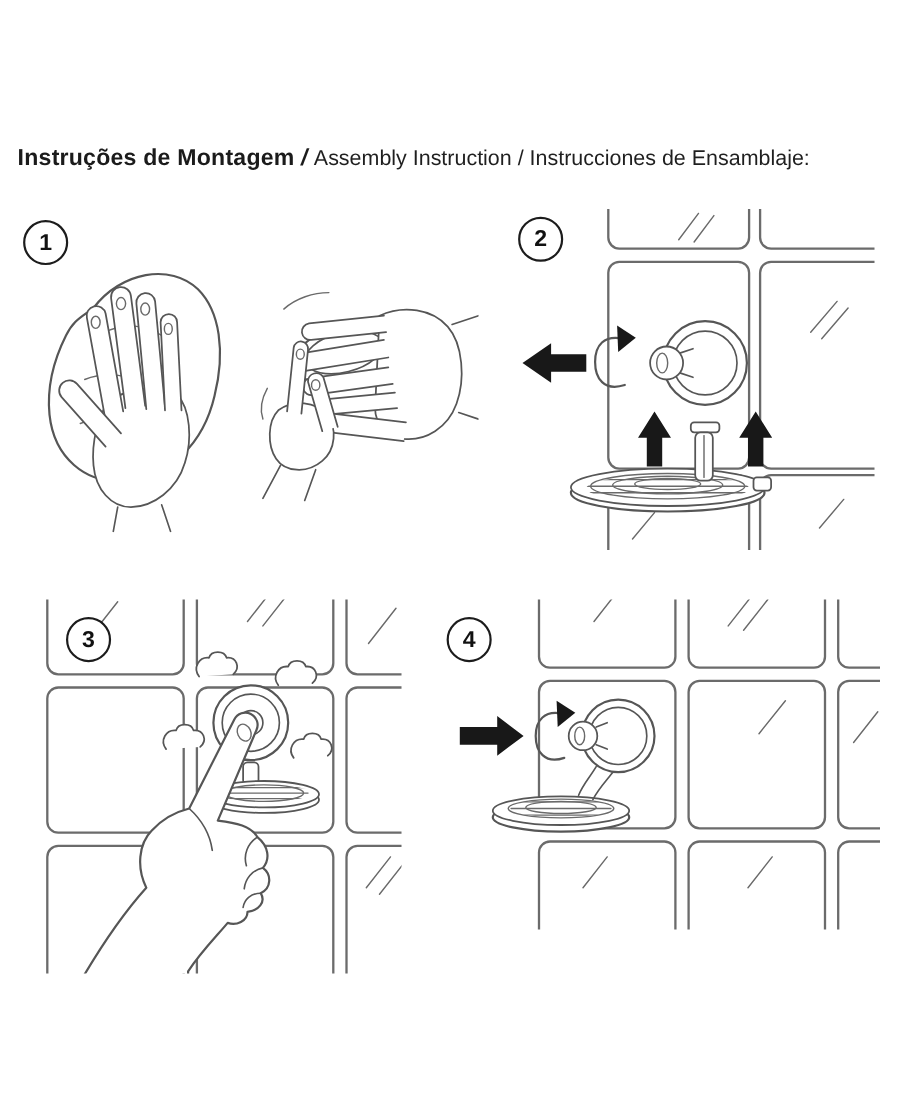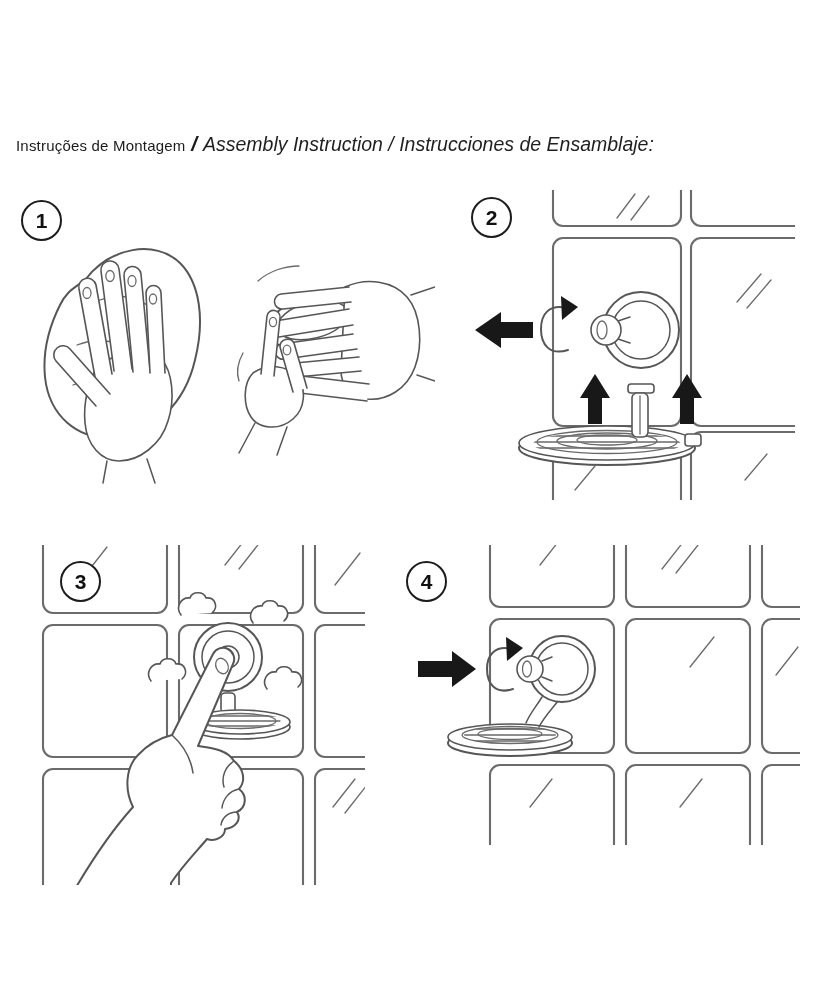--- a/index.html
+++ b/index.html
@@ -1,21 +1,21 @@
 <!DOCTYPE html>
 <html><head>
 <meta charset="utf-8">
 <style>
   html,body{margin:0;padding:0;background:#fff;}
   .page{position:relative;width:820px;height:1000px;background:#ffffff;overflow:hidden;
         font-family:"Liberation Sans",sans-serif;}
   .title{position:absolute;left:16px;top:132px;white-space:nowrap;color:#1b1b1b;}
-  .title-bold{font-weight:normal;font-size:15px;letter-spacing:0.2px;}
+  .title-bold{font-weight:bold;font-size:21px;letter-spacing:0.2px;}
   .title-sep{font-style:italic;font-size:21px;font-weight:600;}
-  .title-italic{font-style:italic;font-size:19.5px;color:#1f1f1f;}
+  .title-italic{font-size:19.5px;color:#1f1f1f;}
   .step-badge{position:absolute;width:37px;height:37px;border:2.6px solid #1c1c1c;border-radius:50%;
         background:#fff;display:flex;align-items:center;justify-content:center;
         font-weight:bold;font-size:21px;color:#111;z-index:5;}
   svg{position:absolute;overflow:hidden;}
   .ln{fill:none;stroke:#565656;stroke-width:2;stroke-linecap:round;stroke-linejoin:round;}
   .ln15{fill:none;stroke:#565656;stroke-width:1.5;stroke-linecap:round;stroke-linejoin:round;}
   .thin{fill:none;stroke:#6a6a6a;stroke-width:1.3;stroke-linecap:round;}
   .wh{fill:#ffffff;stroke:#565656;stroke-width:2;stroke-linecap:round;stroke-linejoin:round;}
   .wh15{fill:#ffffff;stroke:#565656;stroke-width:1.6;stroke-linecap:round;stroke-linejoin:round;}
   .tile{fill:none;stroke:#6b6b6b;stroke-width:2.1;}

